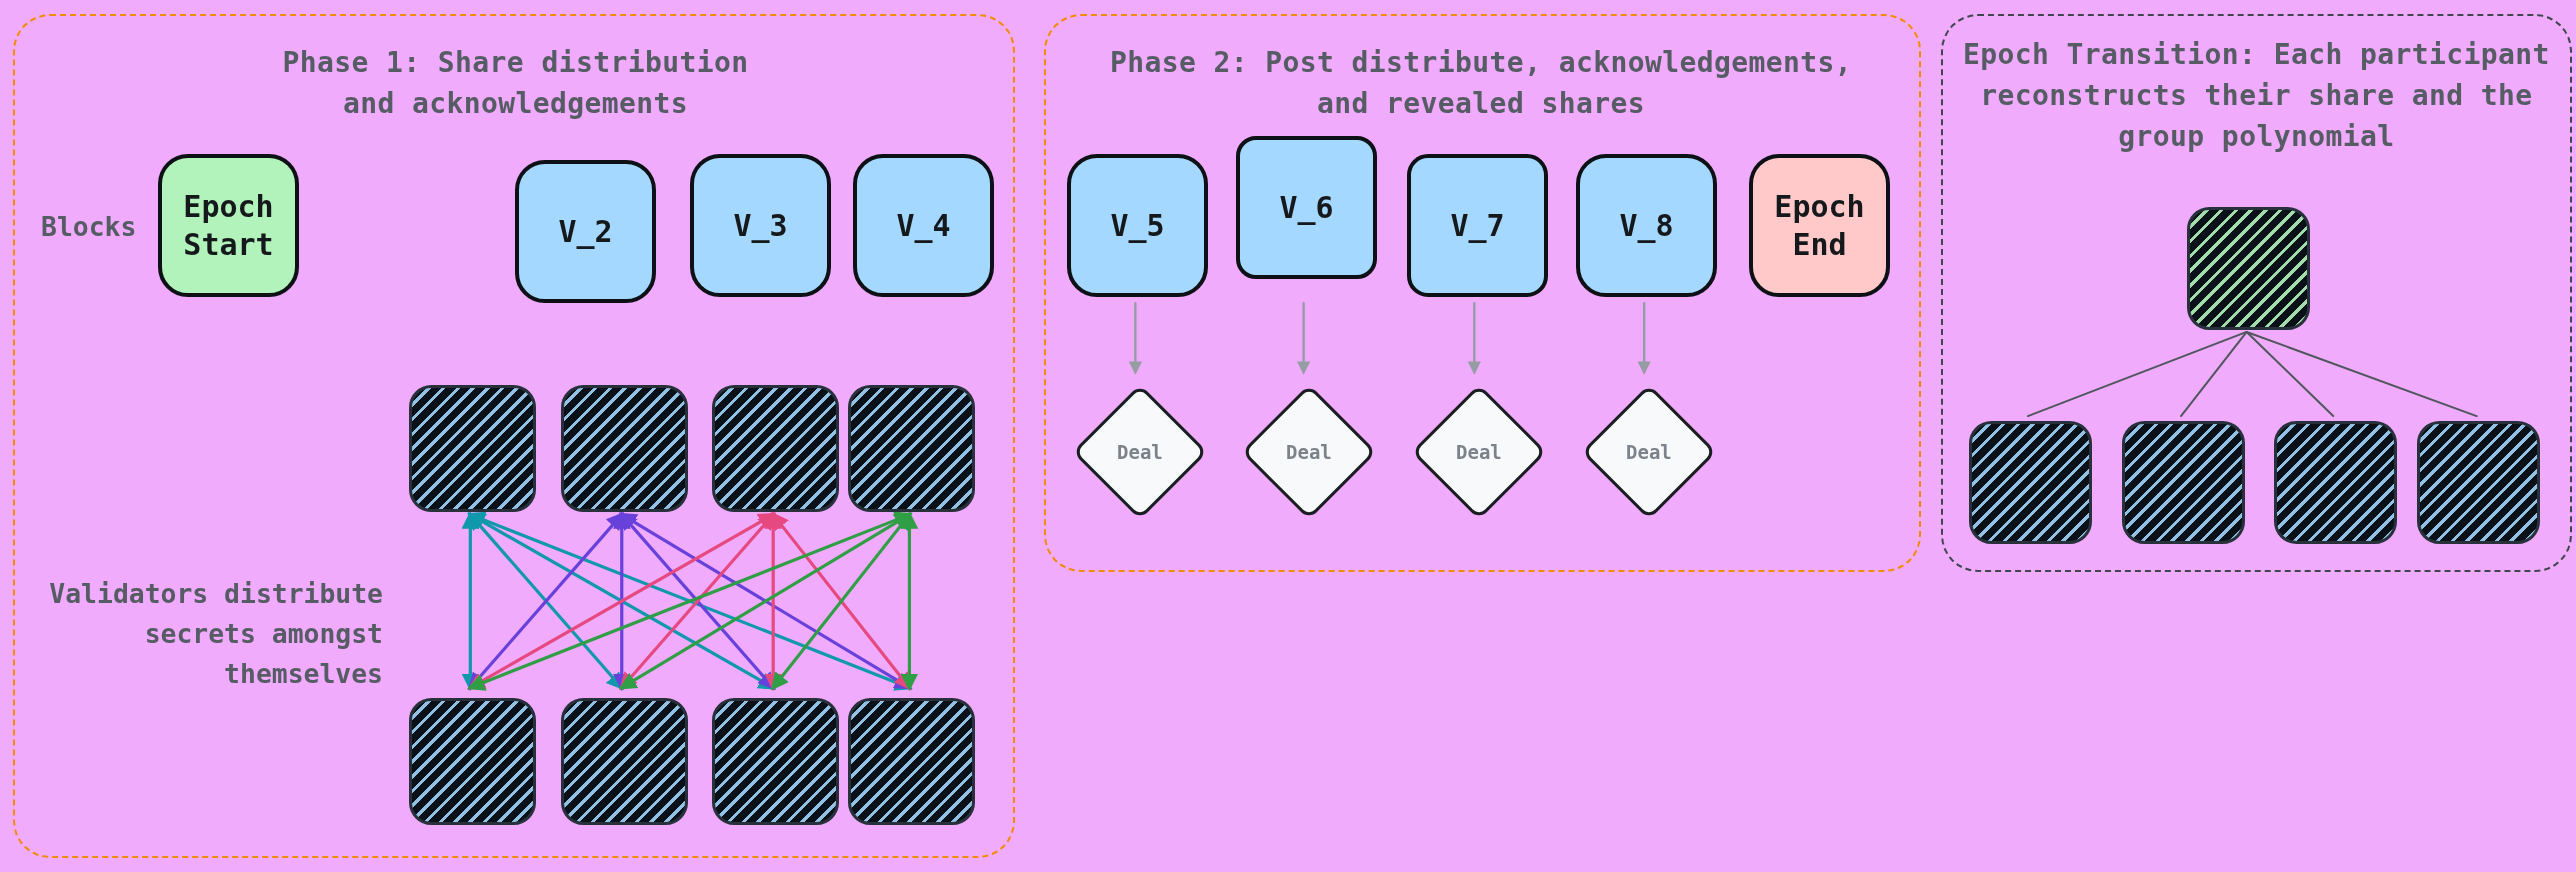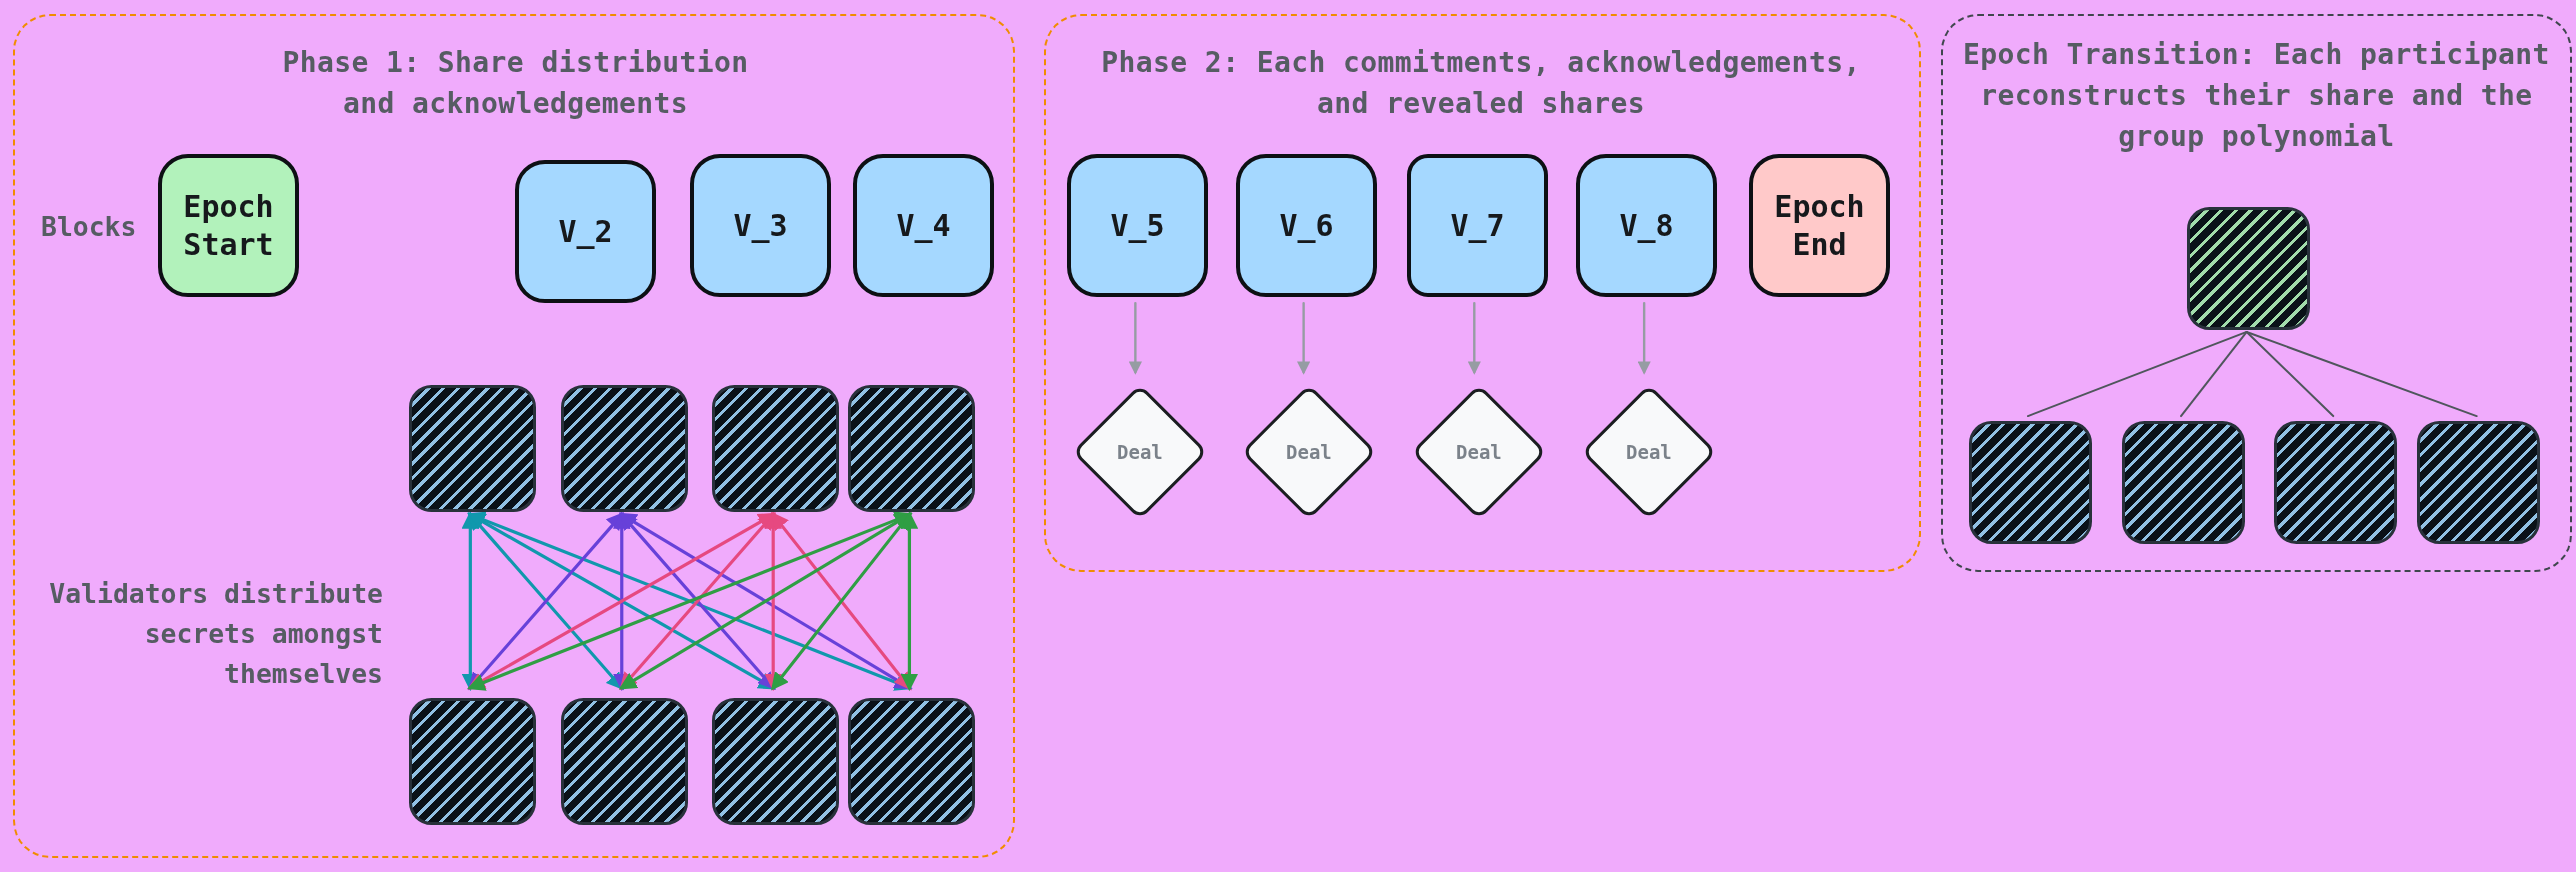--- a/index.html
+++ b/index.html
@@ -99,25 +99,25 @@
     <div class="hatch" style="left:697px;top:369px;"></div>
     <div class="hatch" style="left:833px;top:369px;"></div>
 
     <div class="hatch" style="left:394px;top:682px;"></div>
     <div class="hatch" style="left:546px;top:682px;"></div>
     <div class="hatch" style="left:697px;top:682px;"></div>
     <div class="hatch" style="left:833px;top:682px;"></div>
   </div>
 
   <div class="frame phase" style="left:1044px;top:14.4px;width:873px;height:554px;">
-    <div class="title" style="left:16px;top:27px;width:838px;">Phase 2: Each commitments, acknowledgements,
+    <div class="title" style="left:16px;top:27px;width:838px;">Phase 2: Post distribute, acknowledgements,
 and revealed shares</div>
 
     <div class="block blue" style="left:21px;top:138px;">V_5</div>
-    <div class="block blue" style="left:190px;top:138px;">V_6</div>
+    <div class="block blue" style="left:190px;top:120px;border-radius:20px;">V_6</div>
     <div class="block blue" style="left:361px;top:138px;border-radius:21px;">V_7</div>
     <div class="block blue" style="left:530px;top:138px;">V_8</div>
     <div class="block pink" style="left:703px;top:138px;">Epoch
 End</div>
 
     <div class="diamond" style="left:46px;top:388px;">
       <span>Deal</span>
     </div>
     <div class="diamond" style="left:215px;top:388px;">
       <span>Deal</span>

